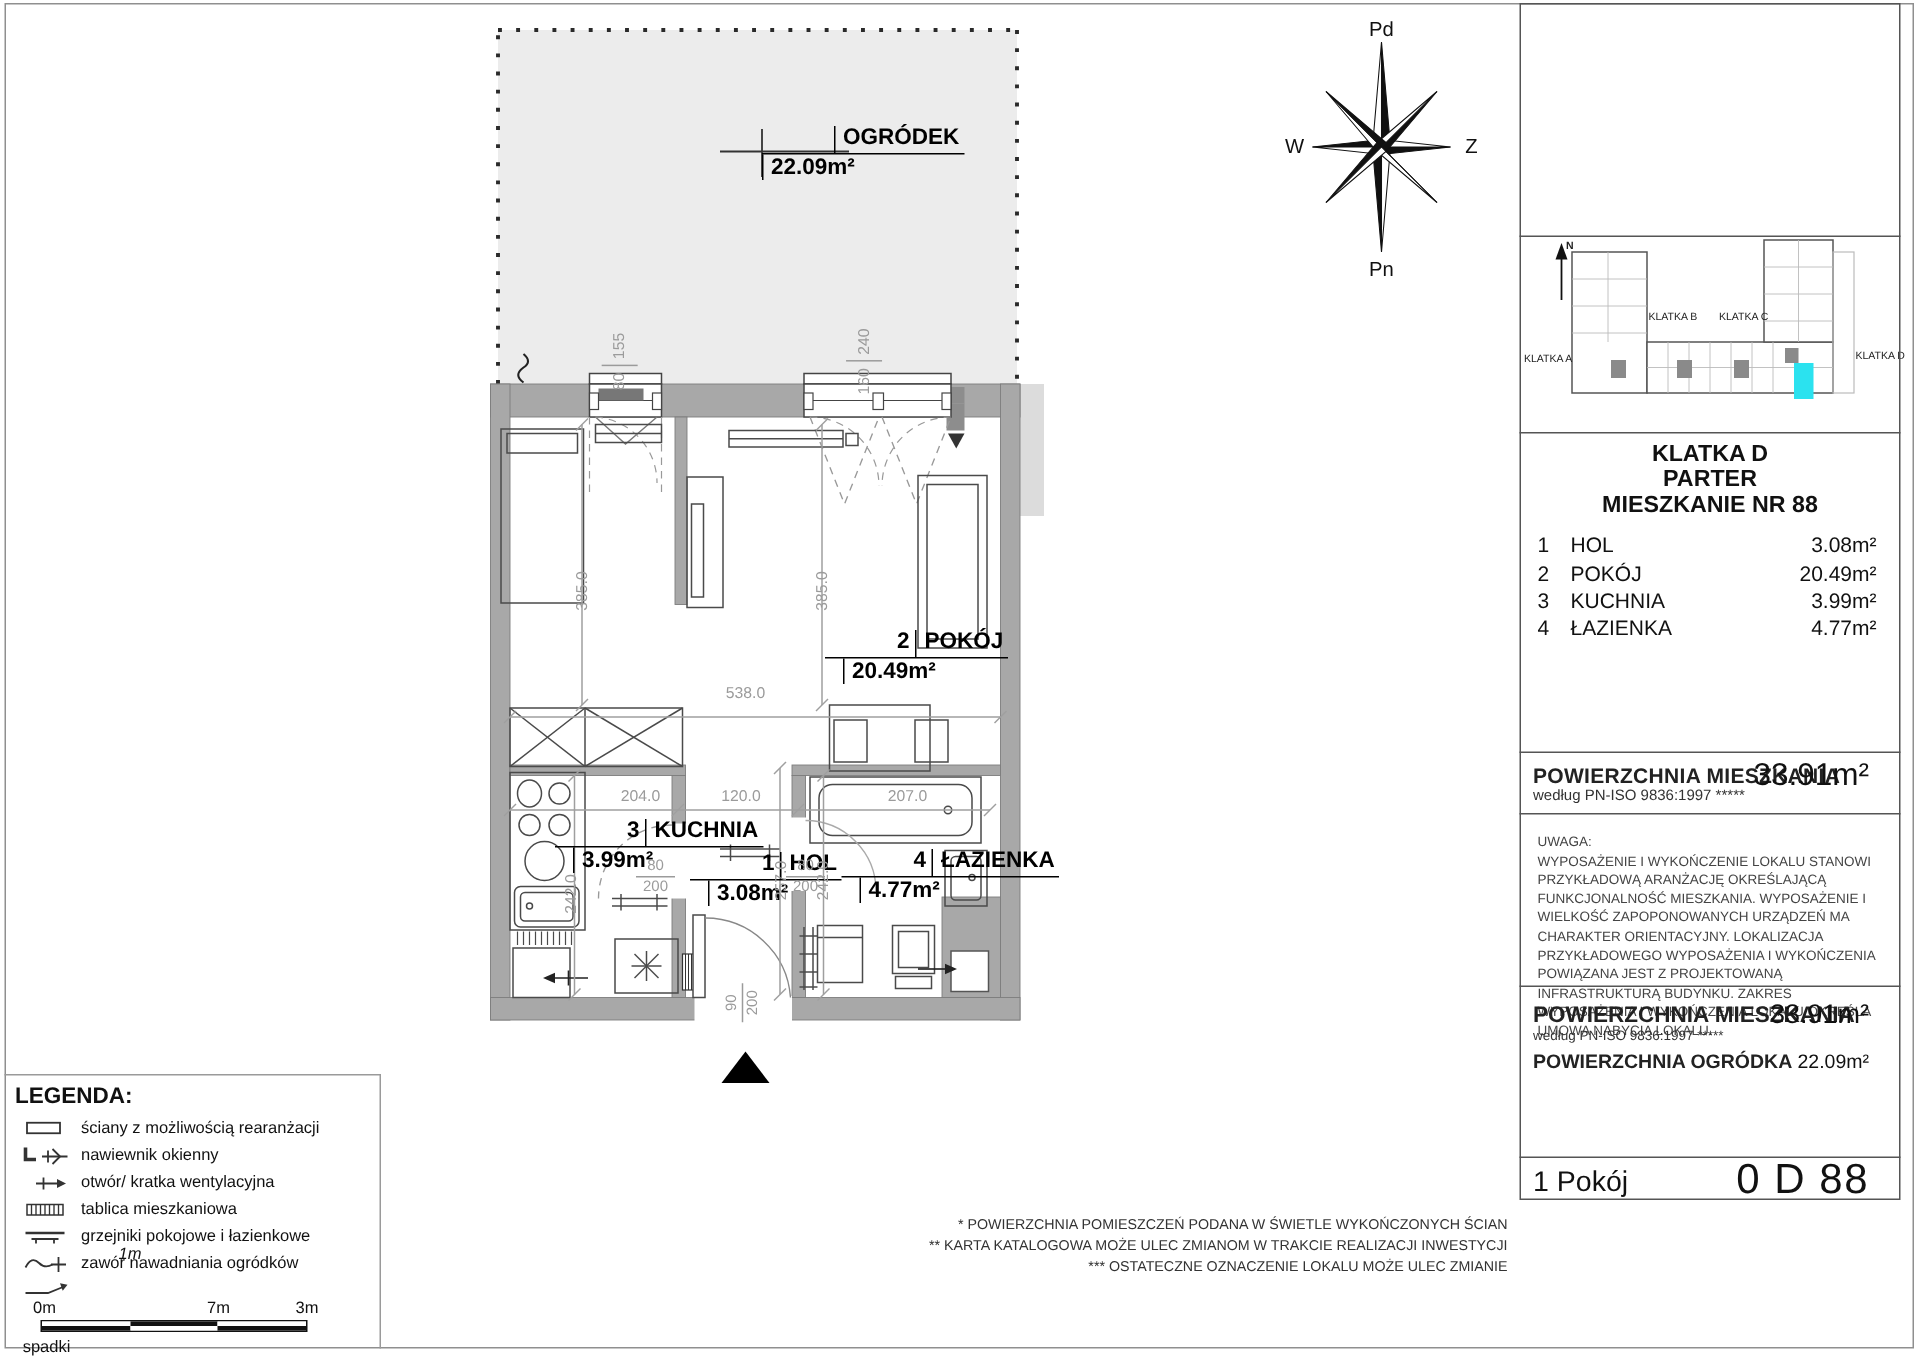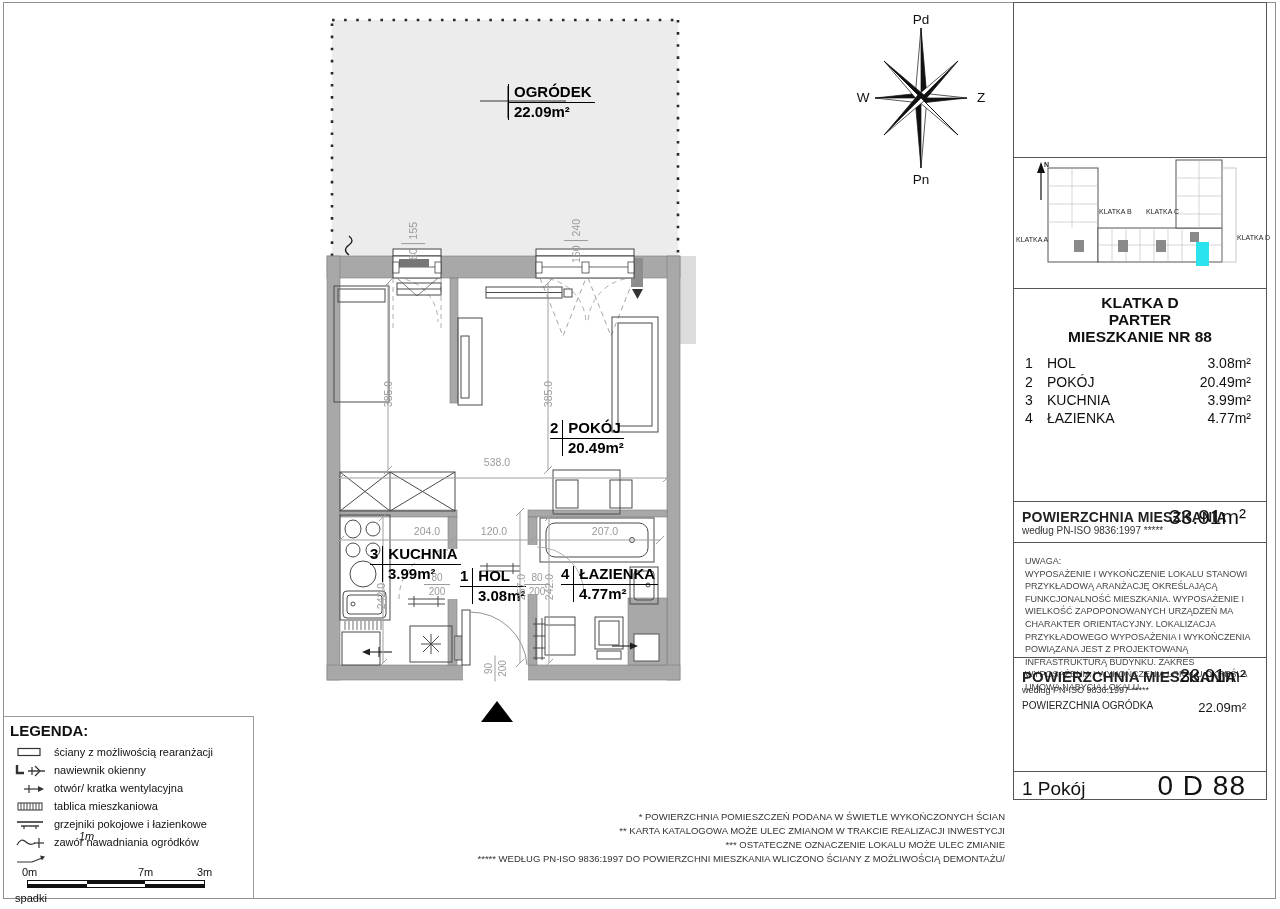--- a/index.html
+++ b/index.html
@@ -2,21 +2,21 @@
 <html><head>
 <meta charset="utf-8">
 <style>
   html,body{margin:0;padding:0;background:#fff;}
   .page{position:relative;width:1280px;height:909px;background:#fff;overflow:hidden;
         font-family:"Liberation Sans",sans-serif;color:#1a1a1a;}
   .frame{position:absolute;left:3px;top:2px;right:4px;bottom:10px;border:1px solid #8f8f8f;}
   .abs{position:absolute;}
   
   .rlabel{position:absolute;font-size:15px;font-weight:600;color:#000;line-height:1.1;white-space:nowrap;}
-  .rlabel .r1{display:inline-flex;align-items:flex-end;}
+  .rlabel .r1{display:inline-flex;align-items:flex-end;margin-left:48px;}
   .rlabel .num{padding:0 4px 1px 0;}
   .rlabel .nm{border-left:1.6px solid #000;padding:0 3px 1px 5px;}
   .rlabel .r2{border-top:1.6px solid #000;}
   .rlabel .ar{display:inline-block;border-left:1.6px solid #000;padding:1px 0 0 5px;margin-left:12px;}
   .rlabel.noline .nm{border-left:1.6px solid #000;}
   .rlabel.noline .ar{margin-left:0;}
   .dimh{position:absolute;font-size:10.5px;color:#9b9b9b;white-space:nowrap;text-align:center;width:44px;}
   .vd{position:absolute;font-size:10.5px;color:#9b9b9b;white-space:nowrap;width:44px;text-align:center;
       transform:rotate(-90deg);transform-origin:center;}
   .wd{position:absolute;display:flex;gap:4px;align-items:center;font-size:10.5px;color:#9b9b9b;
@@ -35,21 +35,21 @@
   .prow{position:absolute;left:1025px;width:226px;font-size:14px;color:#111;display:flex;}
   .prow .no{width:22px;}
   .prow .nm{flex:1;}
   .prow .ar{text-align:right;}
   .sec-label{position:absolute;font-size:14px;font-weight:600;color:#222;letter-spacing:.2px;}
   .sec-norm{position:absolute;font-size:10px;color:#333;}
   .sec-value{position:absolute;font-size:21px;color:#111;text-align:right;}
   .uwaga{position:absolute;left:1025px;width:230px;font-size:9px;line-height:12.6px;color:#444;}
   .sum-label{position:absolute;font-size:15px;font-weight:600;color:#222;}
   .sum-value{position:absolute;font-size:18px;color:#111;text-align:right;}
-  .g-label{position:absolute;font-size:10px;font-weight:400;color:#222;}
+  .g-label{position:absolute;font-size:13px;font-weight:700;color:#222;}
   .g-value{position:absolute;font-size:13px;color:#111;text-align:right;}
   .unit-type{position:absolute;font-size:19px;color:#111;}
   .unit-code{position:absolute;font-size:28px;color:#111;text-align:right;letter-spacing:1px;}
   
   .legend-box{position:absolute;left:3px;top:716px;width:250px;height:182px;
               border-top:1px solid #9a9a9a;border-right:1px solid #9a9a9a;}
   .lg-title{position:absolute;left:10px;font-size:15px;font-weight:600;color:#111;}
   .lg-item{position:absolute;left:14px;display:flex;align-items:center;gap:6px;font-size:11px;color:#111;white-space:nowrap;}
   .lg-item svg{flex:0 0 34px;}
   .scale-lbl{position:absolute;font-size:11px;color:#111;}
@@ -560,15 +560,14 @@
       <div class="sb-w"></div>
     <div class="sb-b"></div>
       <div class="sb-w"></div>
       <div class="sb-b"></div>
   </div>
 
   <div class="footnotes">
     <div>* POWIERZCHNIA POMIESZCZEŃ PODANA W ŚWIETLE WYKOŃCZONYCH ŚCIAN</div>
     <div>** KARTA KATALOGOWA MOŻE ULEC ZMIANOM W TRAKCIE REALIZACJI INWESTYCJI</div>
     <div>*** OSTATECZNE OZNACZENIE LOKALU MOŻE ULEC ZMIANIE</div>
-    <div>***** WEDŁUG PN-ISO 9836:1997 DO POWIERZCHNI MIESZKANIA WLICZONO ŚCIANY Z MOŻLIWOŚCIĄ DEMONTAŻU/</div>
   </div>
 </div>
 
 </body></html>

